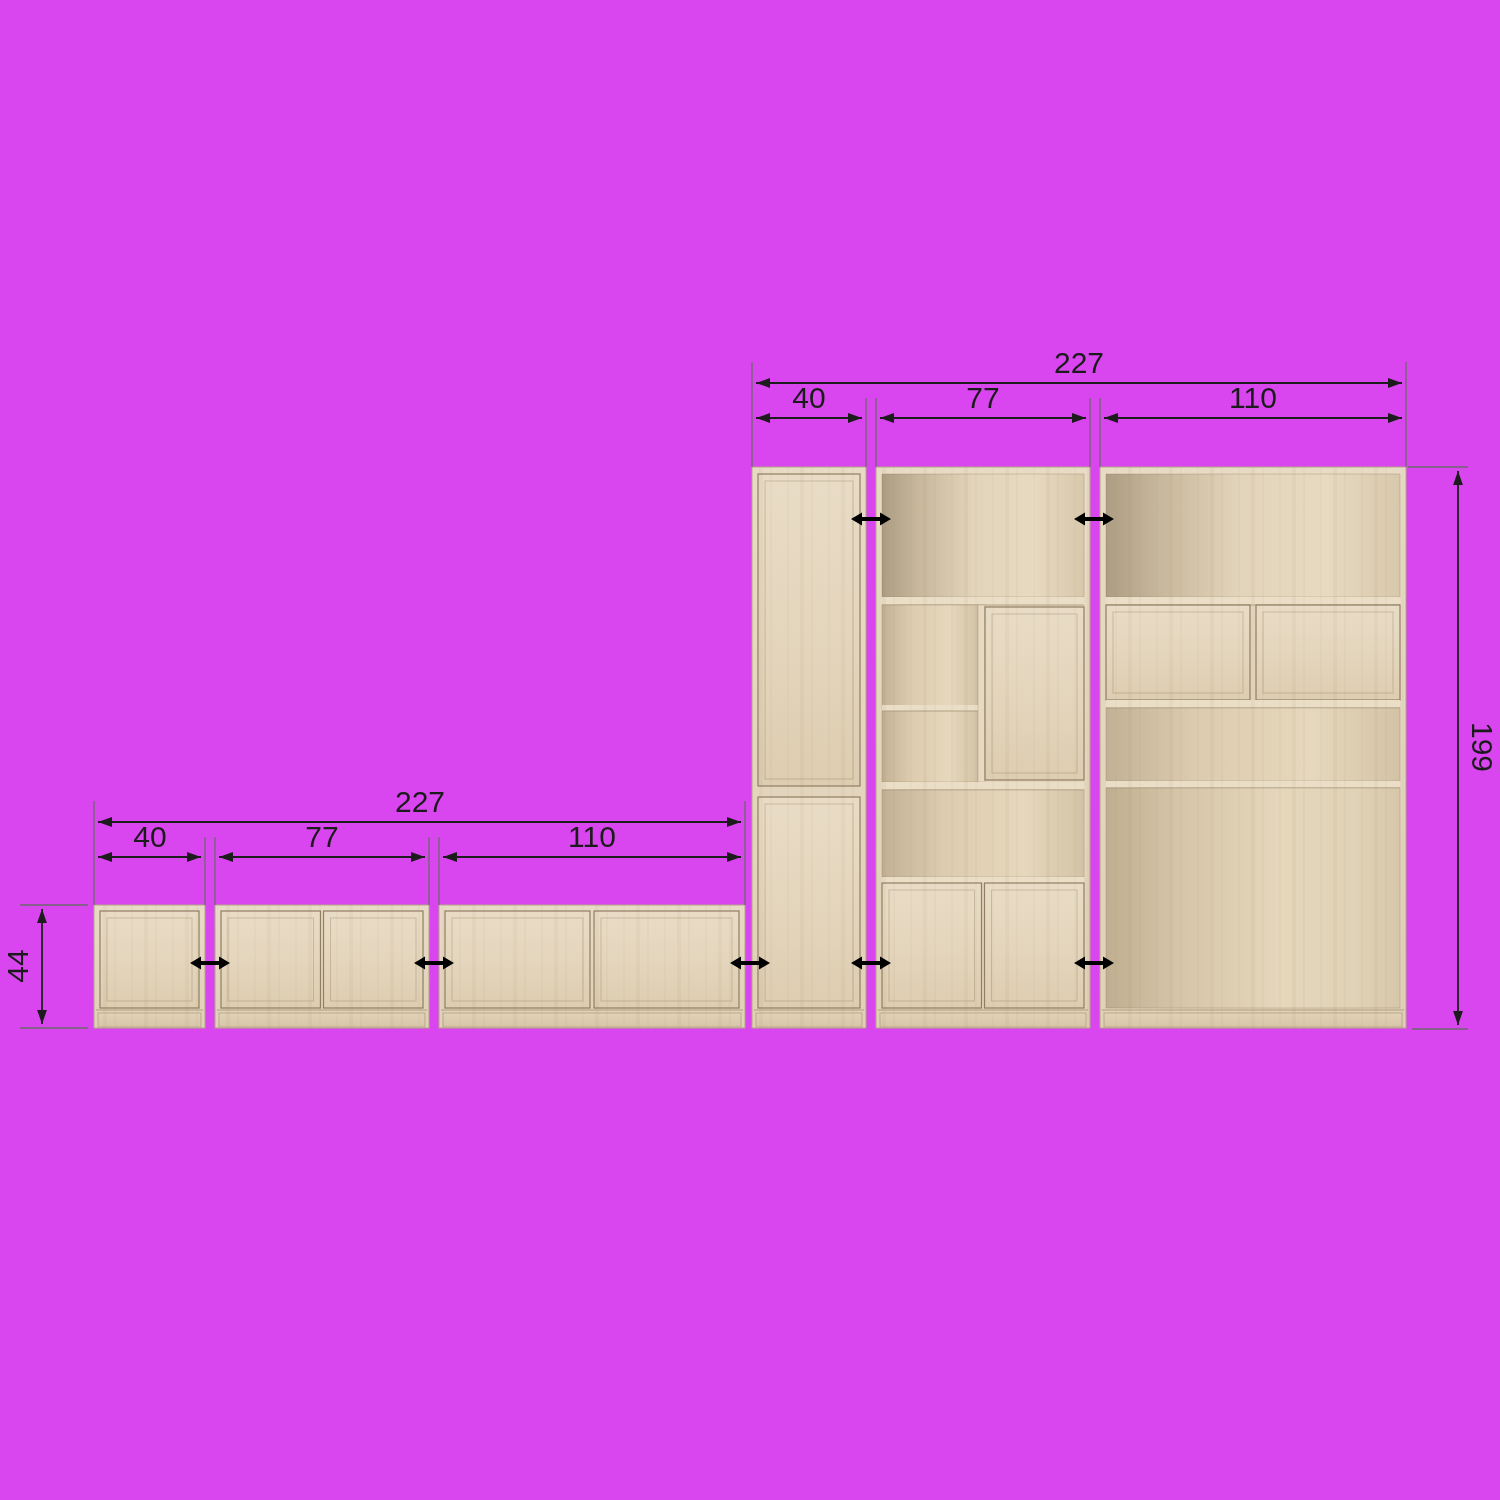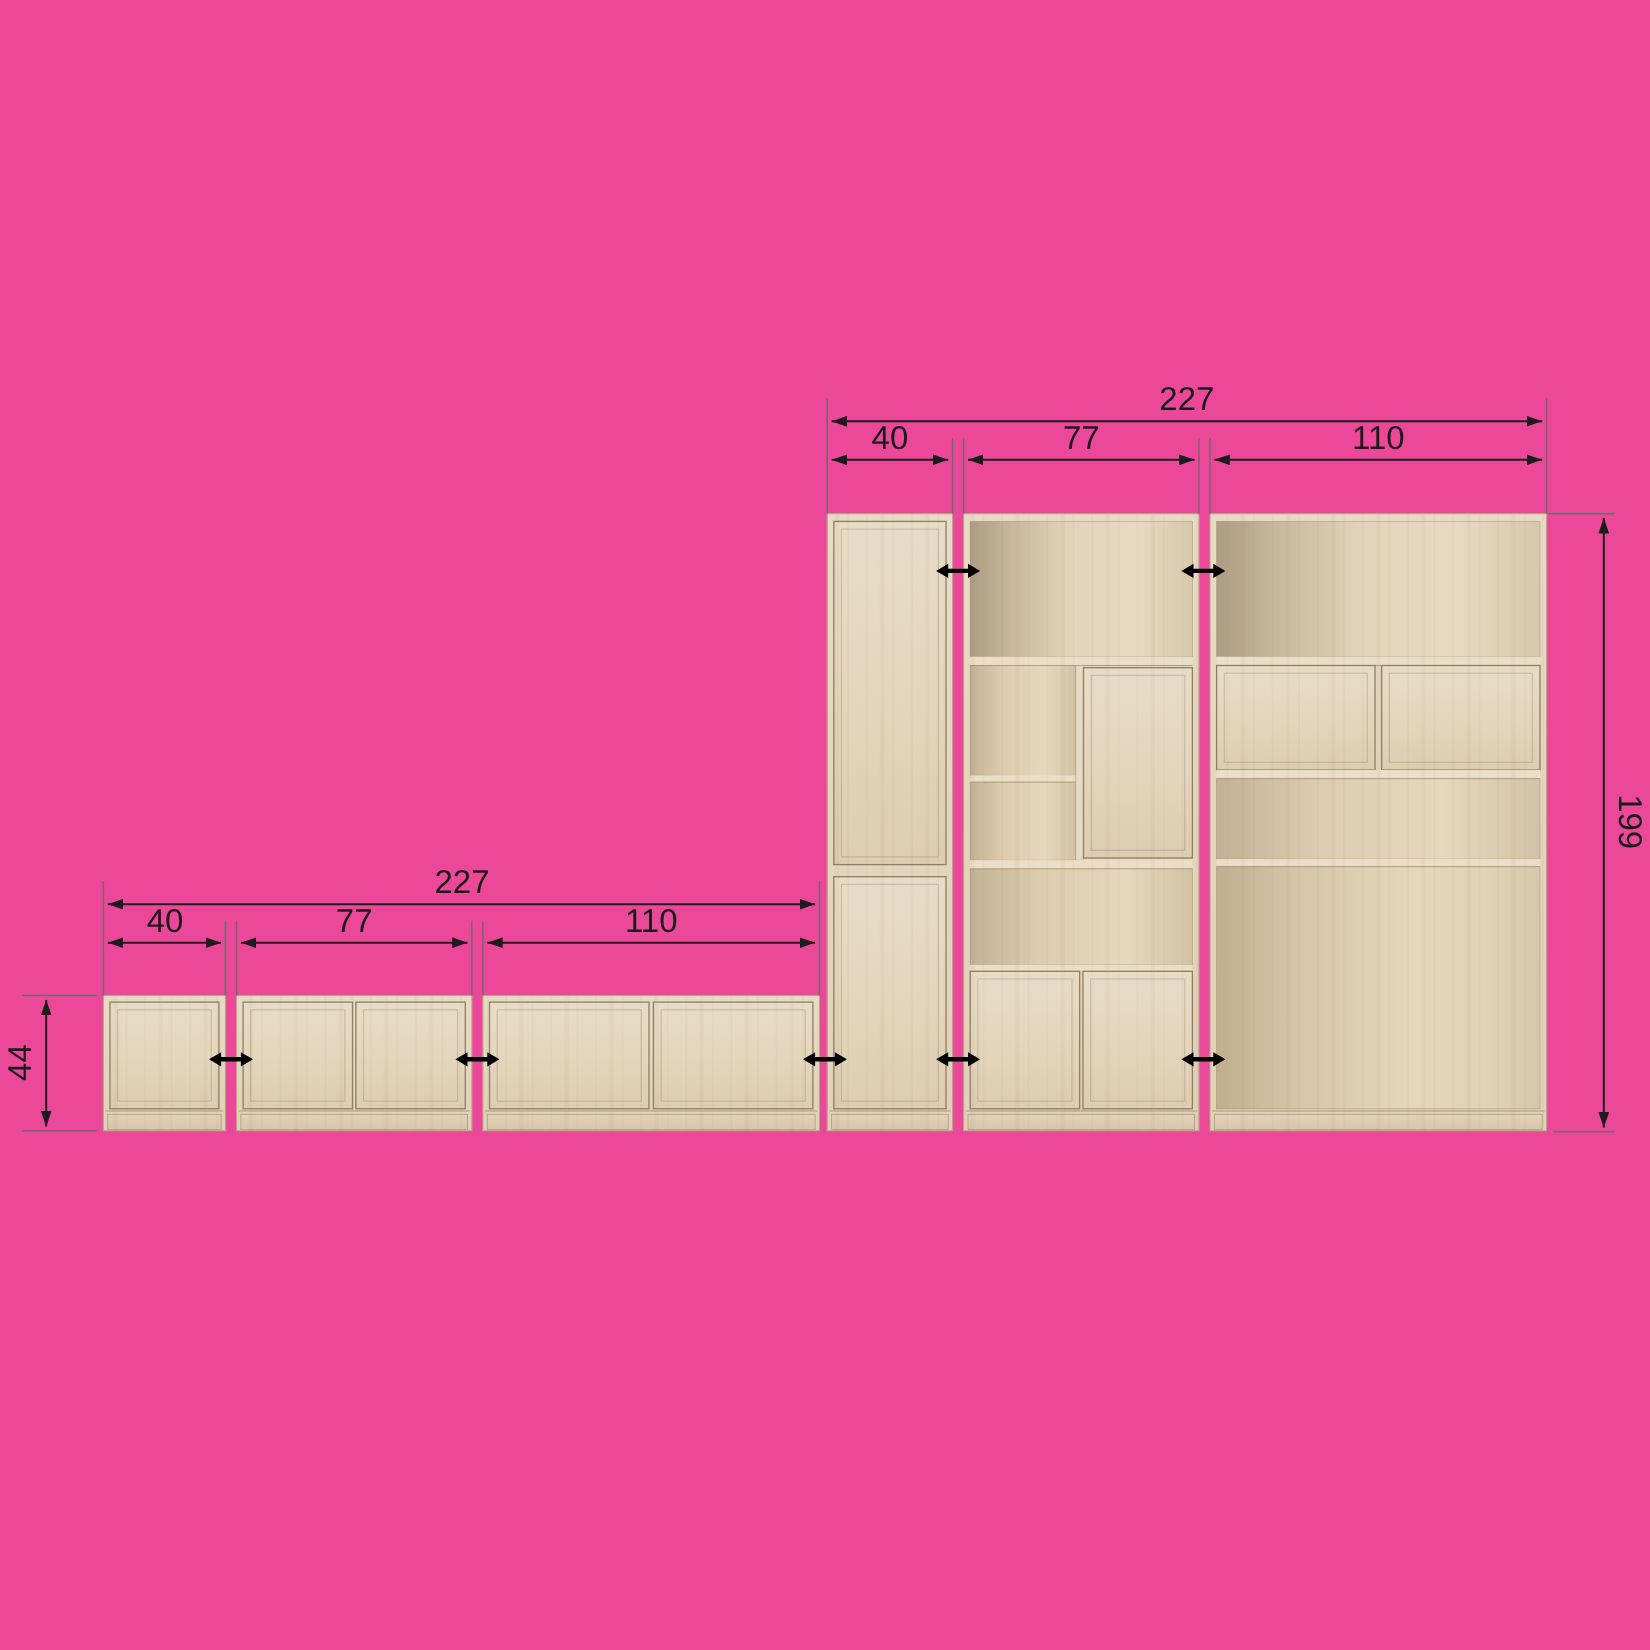--- a/index.html
+++ b/index.html
@@ -1,16 +1,16 @@
 <!DOCTYPE html>
 <html><head>
 <meta charset="utf-8">
 <style>
   html,body{margin:0;padding:0;background:#ffffff;}
-  .canvas{position:relative;width:1500px;height:1500px;background:#ec4899;overflow:hidden;
+  .canvas{position:relative;width:1500px;height:1500px;background:#d946ef;overflow:hidden;
           font-family:"Liberation Sans", sans-serif;}
   svg{display:block;}
   text.dim{font-family:"Liberation Sans", sans-serif;font-size:30px;fill:#1b1b1b;}
   .extline{stroke:#6a6a6a;stroke-width:1.3;}
   .dimline{stroke:#1c1c1c;stroke-width:1.8;}
   .shelfline{stroke:#a9987c;stroke-width:0.9;}
   .carc{stroke:#b5a487;stroke-width:1;}
   .door{stroke:#8f7e63;stroke-width:1.2;}
   .doorin{fill:none;stroke:rgba(125,105,75,.3);stroke-width:1;}
   .plinth{stroke:#b1a083;stroke-width:0.8;}

